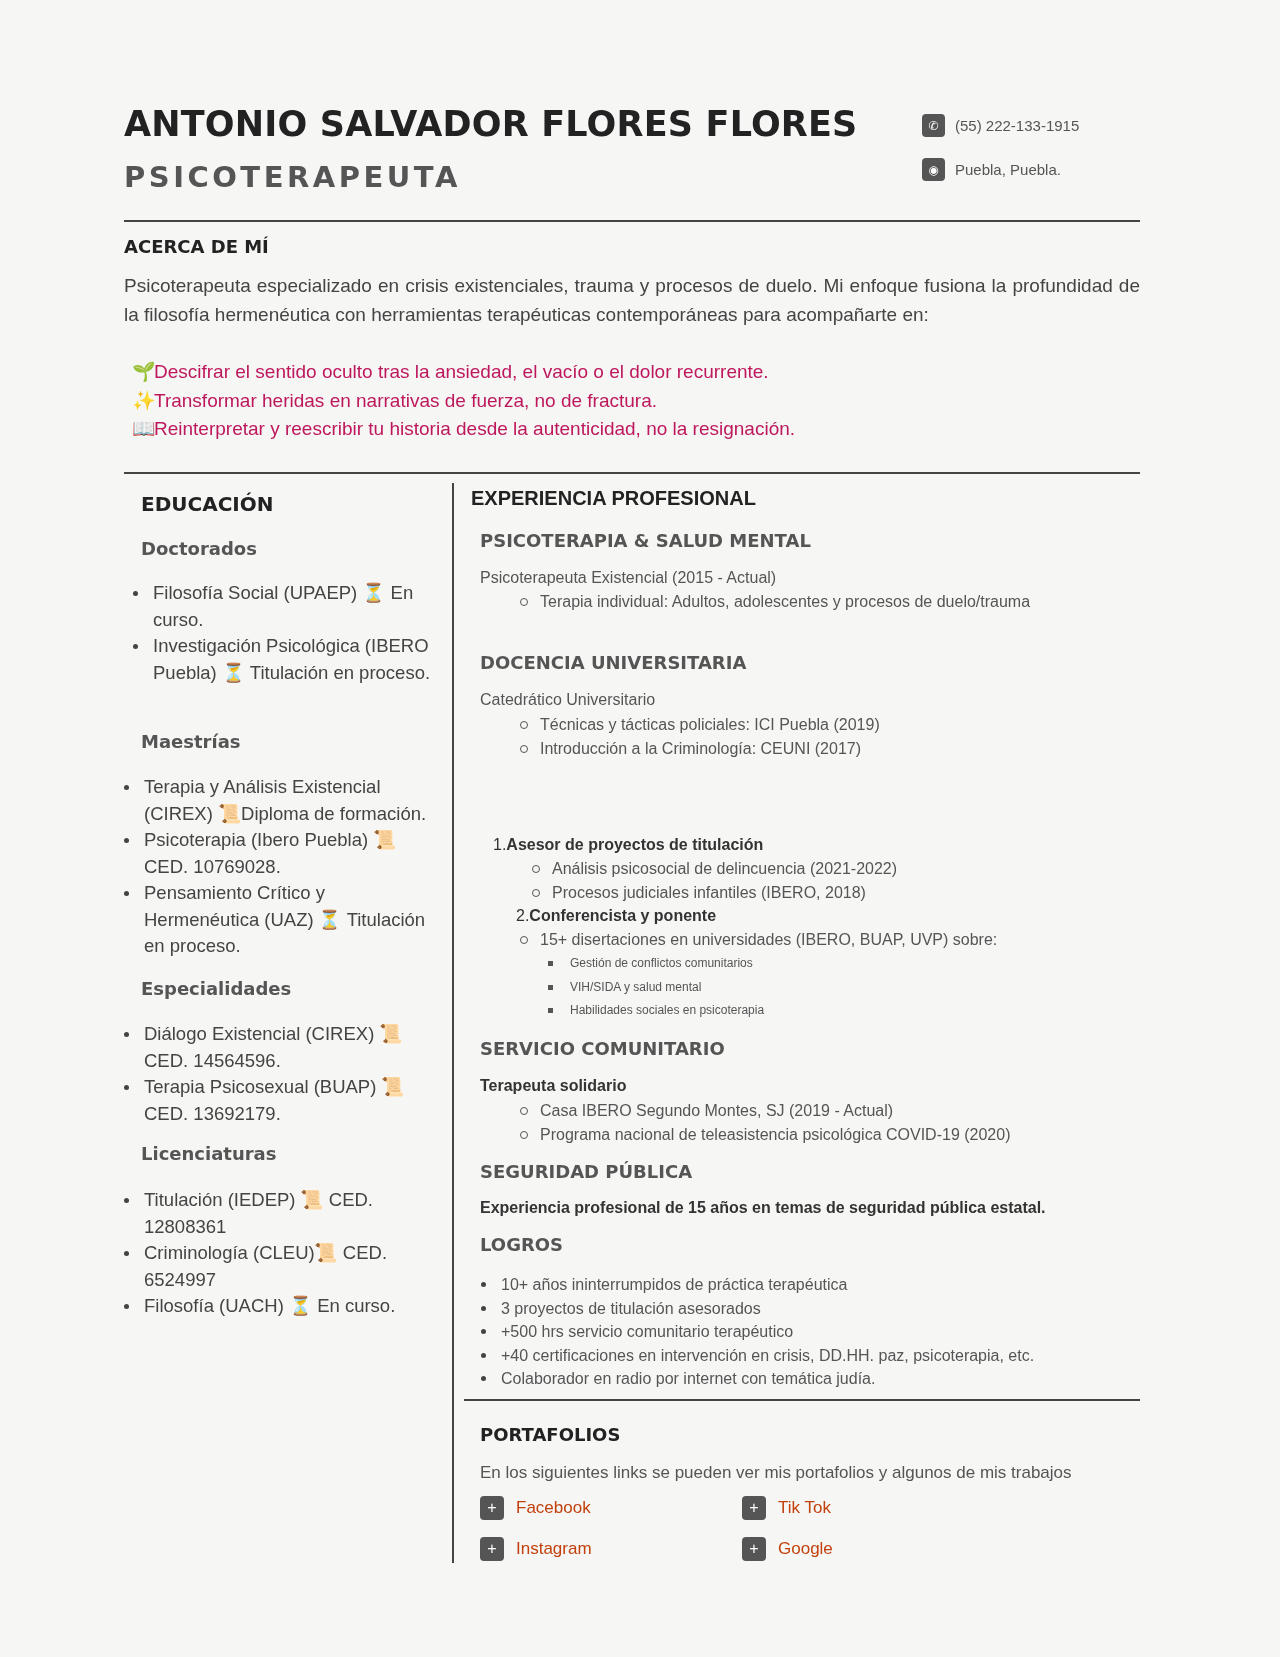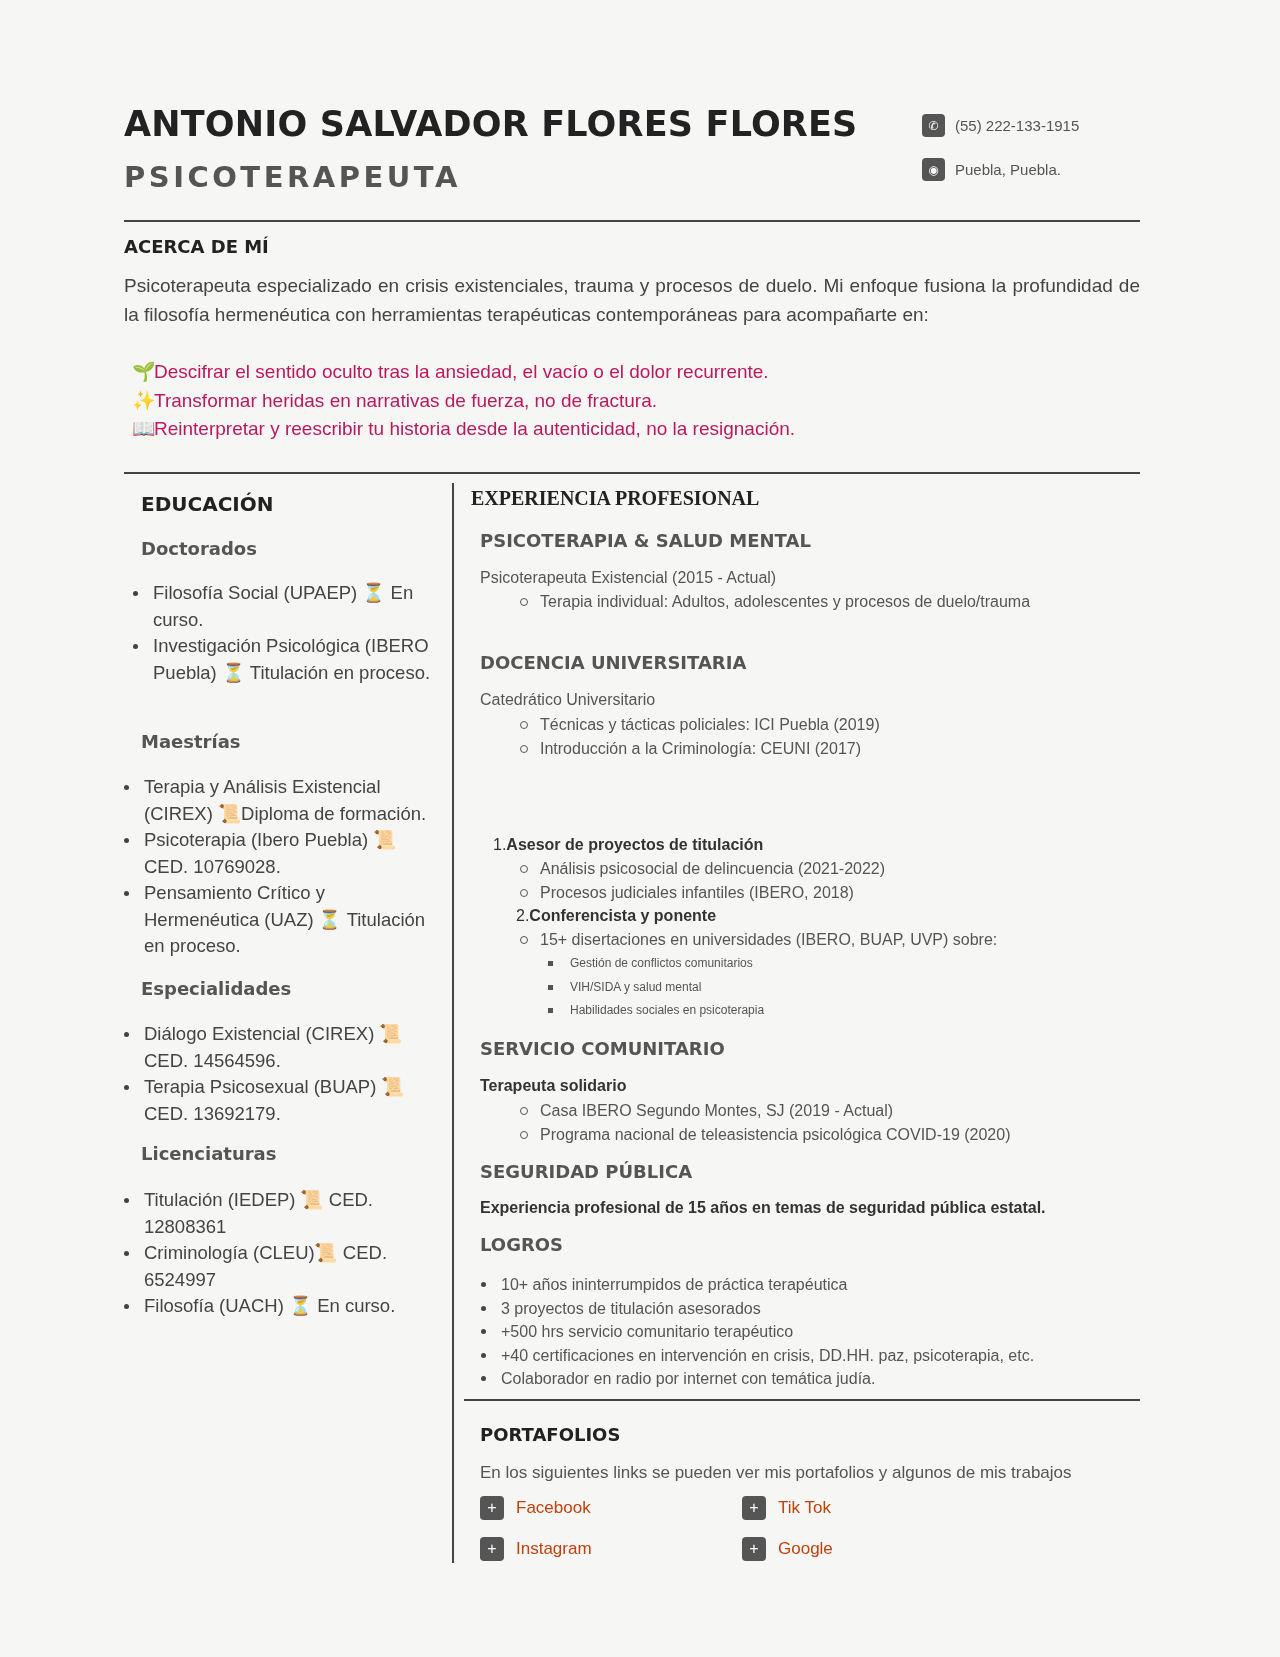--- a/index.html
+++ b/index.html
@@ -64,21 +64,21 @@
   .edu-list li::before {
     content: ""; position: absolute; left: -20px; top: 11px; width: 5px; height: 5px;
     background: #444; border-radius: 50%;
   }
   .hourglass { color: #e0a23a; }
   .scroll { color: #e3a845; }
 
   
   .exp-h {
     position: absolute; left: 471px; top: 487px;
-    font-family: Liberation Serif, serif; font-weight: bold; font-size: 20px; color: #222;
+    font-family: Liberation Sans, sans-serif; font-weight: bold; font-size: 20px; color: #222;
   }
   .sec-h {
     position: absolute; left: 480px;
     font-family: "DejaVu Sans", sans-serif; font-weight: bold; font-size: 18px; color: #555;
   }
   .role { position: absolute; left: 480px; font-size: 16px; color: #555; }
   .role.bold { font-weight: bold; color: #333; }
   .circ-list { position: absolute; list-style: none; font-size: 16px; line-height: 23.5px; color: #555; }
   .circ-list li { position: relative; }
   .circ-list li::before {
@@ -171,21 +171,21 @@
   </ul>
 
   <div class="sec-h" style="top:652px;">DOCENCIA UNIVERSITARIA</div>
   <div class="role" style="top:691px;">Catedrático Universitario</div>
   <ul class="circ-list" style="left:540px; top:713px;">
     <li>Técnicas y tácticas policiales: ICI Puebla (2019)</li>
     <li>Introducción a la Criminología: CEUNI (2017)</li>
   </ul>
 
   <div class="num-item" style="top:836px;"><span style="font-weight:normal;">1.</span><span>Asesor de proyectos de titulación</span></div>
-  <ul class="circ-list" style="left:540px; top:857px;">
+  <ul class="circ-list" style="left:552px; top:857px;">
     <li>Análisis psicosocial de delincuencia (2021-2022)</li>
     <li>Procesos judiciales infantiles (IBERO, 2018)</li>
   </ul>
   <div class="num-item" style="top:907px;margin-left:23px;"><span style="font-weight:normal;">2.</span><span>Conferencista y ponente</span></div>
   <ul class="circ-list" style="left:540px; top:928px;">
     <li>15+ disertaciones en universidades (IBERO, BUAP, UVP) sobre:</li>
   </ul>
   <ul class="sq-list" style="left:570px; top:952px;">
     <li>Gestión de conflictos comunitarios</li>
     <li>VIH/SIDA y salud mental</li>

